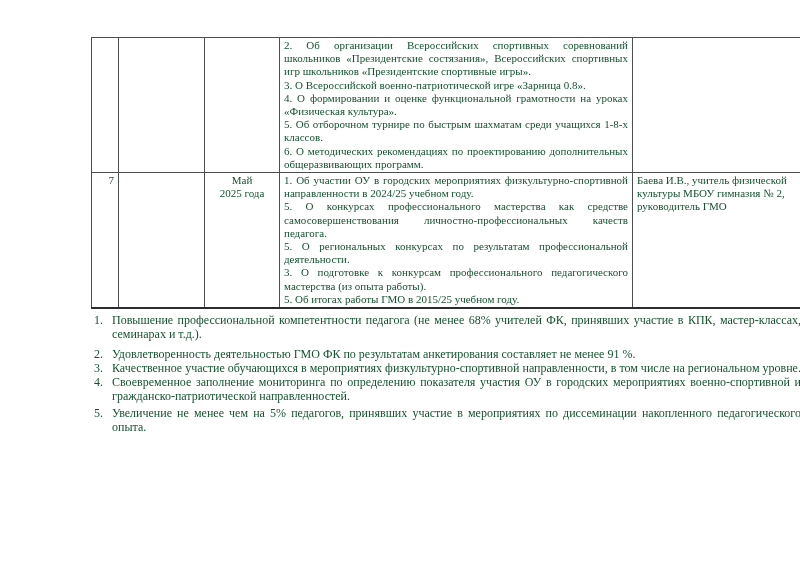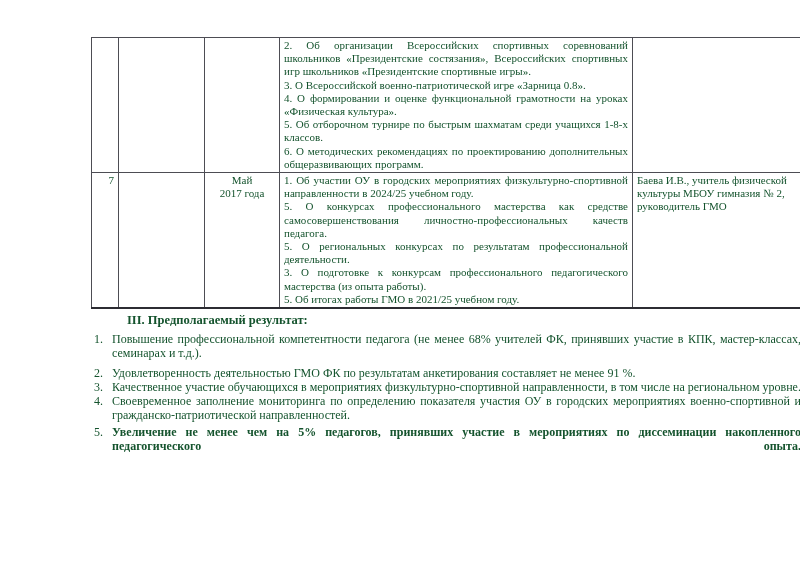--- a/index.html
+++ b/index.html
@@ -60,21 +60,21 @@
   ol.results-list {
     list-style: none;
     margin: 0;
     padding: 0;
   }
   li.result-item { display: flex; }
   li.result-item .n { flex: 0 0 18px; padding-left: 3px; }
   li.result-item .t { flex: 1; text-align: justify; }
   li.result-item:first-child { margin-bottom: 6px; }
   li.result-item:last-child { margin-top: 3px; }
-  li.result-item:last-child .t { text-align-last: justify; font-weight: bold; }
+  li.result-item:last-child .t { text-align-last: justify; }
 </style>
 </head>
 <body>
 
 <div class="sheet">
 
   <table class="doc-table">
     <colgroup>
       <col style="width:27px">
       <col style="width:86px">
@@ -93,35 +93,34 @@
           <p>4. О формировании и оценке функциональной грамотности на уроках «Физическая культура».</p>
           <p>5. Об отборочном турнире по быстрым шахматам среди учащихся 1-8-х классов.</p>
           <p>6. О методических рекомендациях по проектированию дополнительных общеразвивающих программ.</p>
         </td>
         <td class="c-resp"></td>
       </tr>
       <tr class="row-2">
         <td class="c-num">7</td>
         <td class="c-act"></td>
         <td class="c-date">Май
-2017 года</td>
+2025 года</td>
         <td class="c-agenda">
           <p>1. Об участии ОУ в городских мероприятиях физкультурно-спортивной направленности в 2024/25 учебном году.</p>
           <p>5. О конкурсах профессионального мастерства как средстве самосовершенствования личностно-профессиональных качеств педагога.</p>
           <p>5. О региональных конкурсах по результатам профессиональной деятельности.</p>
           <p>3. О подготовке к конкурсам профессионального педагогического мастерства (из опыта работы).</p>
-          <p>5. Об итогах работы ГМО в 2021/25 учебном году.</p>
+          <p>5. Об итогах работы ГМО в 2015/25 учебном году.</p>
         </td>
         <td class="c-resp">Баева И.В., учитель физической культуры МБОУ гимназия № 2, руководитель ГМО</td>
       </tr>
     </tbody>
   </table>
 
   <div class="results">
-    <div class="results-title">III. Предполагаемый результат:</div>
     <ol class="results-list">
       <li class="result-item">
         <span class="n">1.</span>
         <span class="t">Повышение профессиональной компетентности педагога (не менее 68% учителей ФК, принявших участие в КПК, мастер-классах, семинарах и т.д.).</span>
       </li>
       <li class="result-item">
         <span class="n">2.</span>
         <span class="t">Удовлетворенность деятельностью ГМО ФК по результатам анкетирования составляет не менее 91 %.</span>
       </li>
       <li class="result-item">

